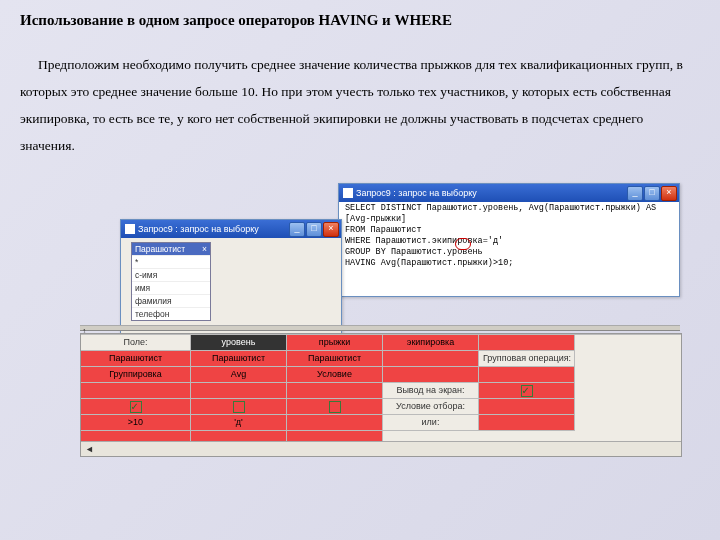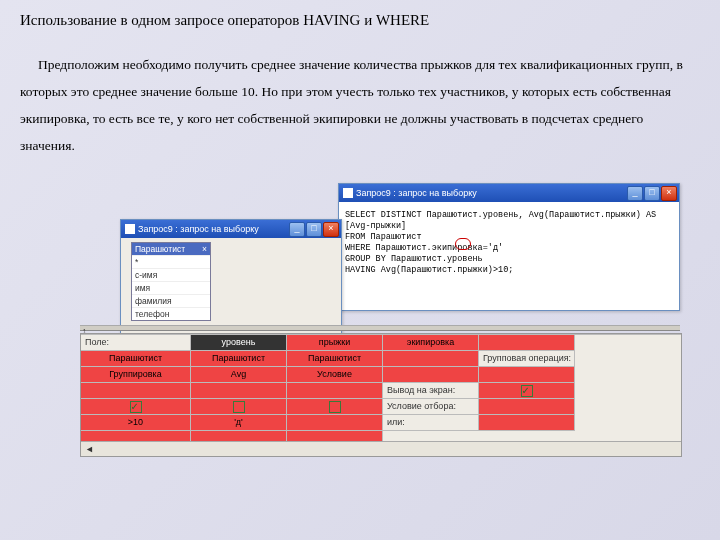--- a/index.html
+++ b/index.html
@@ -9,21 +9,21 @@
     height: 540px;
     background: linear-gradient(135deg, #e4e4f0 0%, #d8d8e8 100%);
     font-family: Georgia, 'Times New Roman', serif;
     overflow: hidden;
     position: relative;
   }
   .page {
     padding: 12px 20px;
   }
   .title {
-    font-weight: normal;
+    font-weight: bold;
     font-size: 15px;
     margin-bottom: 22px;
     color: #000;
   }
   .body-text {
     font-size: 13.5px;
     line-height: 2.0;
     color: #000;
     text-indent: 18px;
     margin-bottom: 24px;
@@ -72,21 +72,21 @@
     background: linear-gradient(to bottom,#9cc0f0,#5e8fd8);
     border: 1px solid #2a5aaa;
     border-radius: 2px;
     color: #fff;
     font-size: 9px;
     line-height: 11px;
     text-align: center;
   }
   .winbtn.close { background: linear-gradient(to bottom,#f08060,#d03010); border-color:#a02000;}
   .sql-body {
-    padding: 8px 6px;
+    padding: 1px 6px;
     font-family: 'Courier New', monospace;
     font-size: 8.5px;
     line-height: 1.3;
     color: #000;
     white-space: pre-wrap;
     height: 92px;
     overflow: hidden;
   }
   .table-card {
     position: absolute;
@@ -135,21 +135,21 @@
     border-right: 1px solid #bbb;
     border-bottom: 1px solid #bbb;
     padding: 1px 4px;
     height: 13px;
     line-height: 13px;
     white-space: nowrap;
     overflow: hidden;
     text-align: center;
   }
   .ghdr {
-    text-align: left;
+    text-align: center;
     background: #efece5;
     color: #333;
   }
   .gcell { background: #ef4444; color:#000; }
   .gcell.sel { background: #333; color:#fff; }
   .chk {
     display:inline-block; width:10px;height:10px;border:1px solid #3a7a3a;
     vertical-align:middle; position:relative; margin-top:1px;
   }
   .chk.on::after{content:"✓";position:absolute;left:0;top:-2px;font-size:10px;color:#2a6a2a;}

